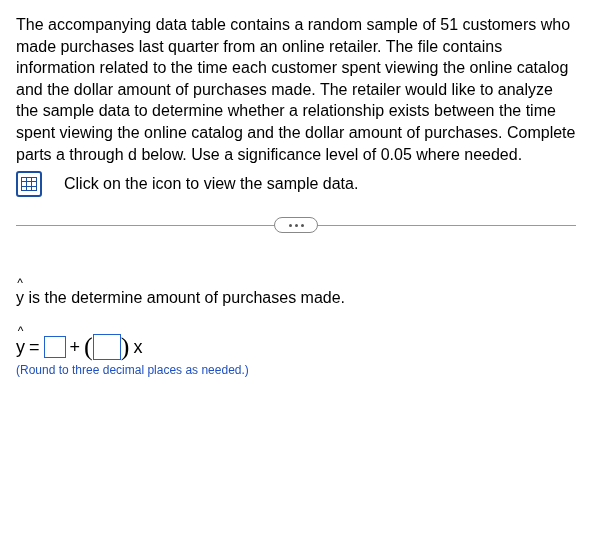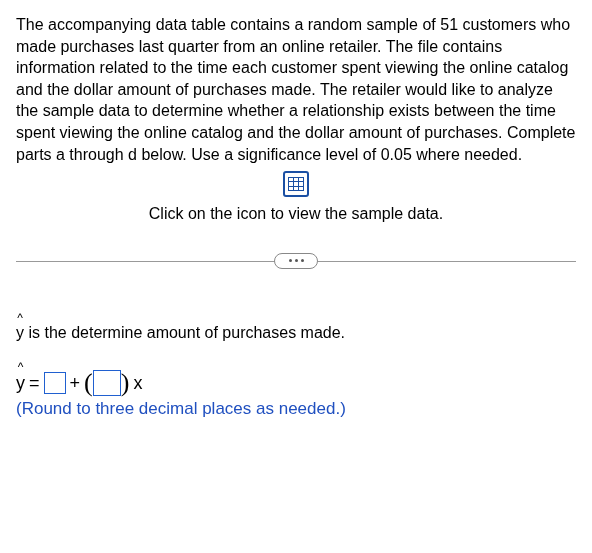--- a/index.html
+++ b/index.html
@@ -16,23 +16,22 @@
       height: 553px;
       padding: 14px 16px;
       line-height: 1.35;
     }
     .intro {
       margin-bottom: 6px;
     }
     .data-row {
       display: flex;
       align-items: center;
-      gap: 6px;
-      margin-bottom: 24px;
-      flex-direction: column;
+      gap: 22px;
+      margin-bottom: 16px;
     }
     .table-icon {
       width: 26px;
       height: 26px;
       border: 2px solid #1a4fa3;
       border-radius: 3px;
       display: flex;
       align-items: center;
       justify-content: center;
       background: #fff;
@@ -127,21 +126,21 @@
       font-family: 'Times New Roman', serif;
       font-weight: normal;
       color: #000;
     }
     .input-box.wide {
       width: 28px;
       height: 26px;
     }
     .note {
       color: #2050c0;
-      font-size: 17px;
+      font-size: 12px;
     }
   </style>
 </head>
 <body>
 
 <div class="intro">The accompanying data table contains a random sample of 51 customers who made purchases last quarter from an online retailer. The file contains information related to the time each customer spent viewing the online catalog and the dollar amount of purchases made. The retailer would like to analyze the sample data to determine whether a relationship exists between the time spent viewing the online catalog and the dollar amount of purchases. Complete parts a through d below. Use a significance level of 0.05 where needed.</div>
 
 <div class="data-row">
   <div class="table-icon">
     <div class="table-icon-inner">

